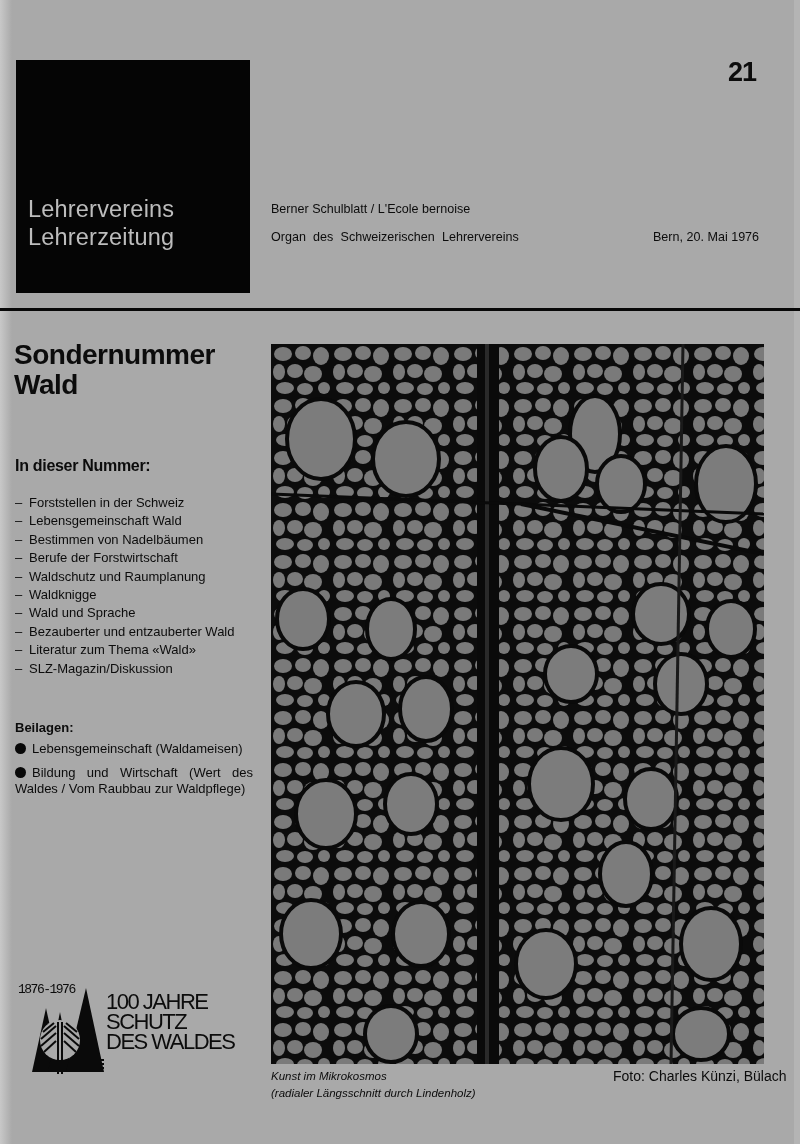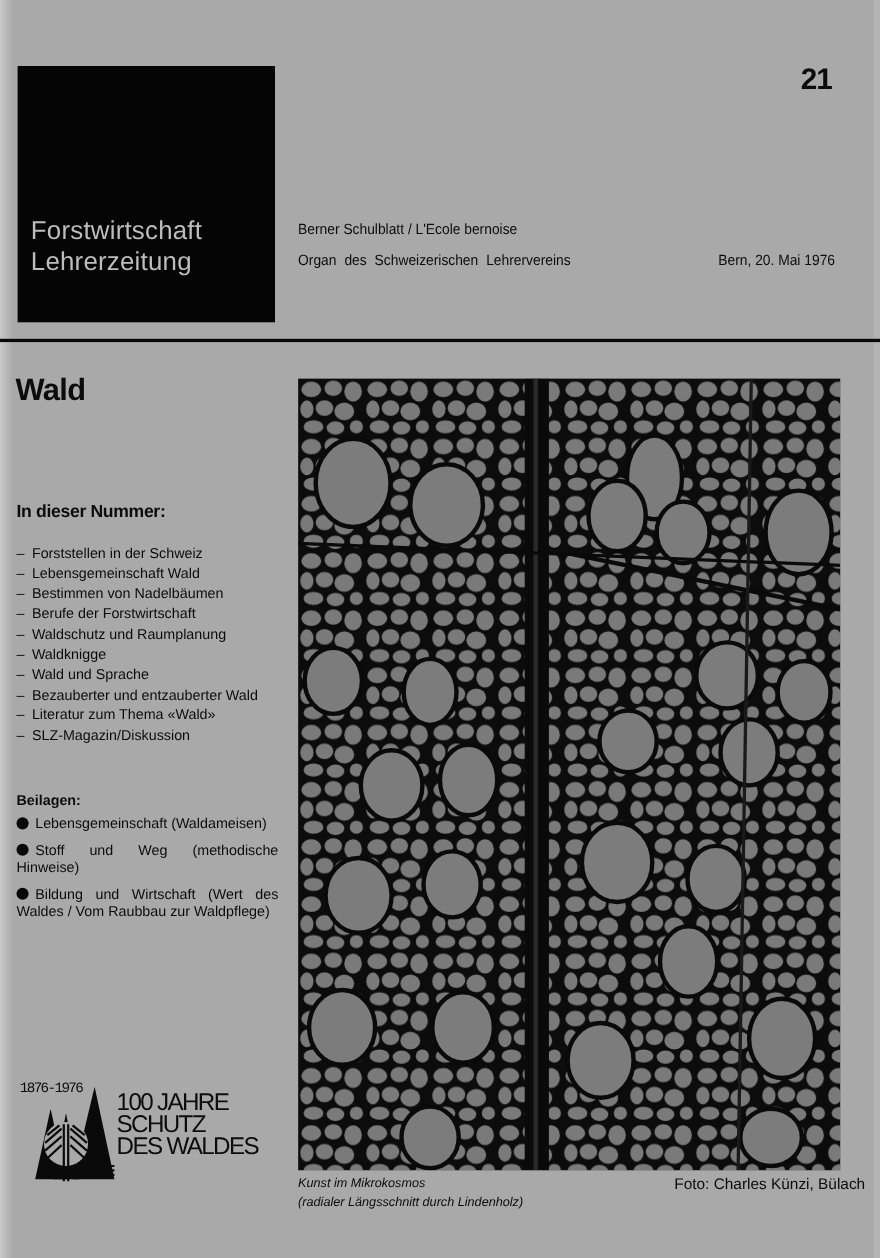--- a/index.html
+++ b/index.html
@@ -51,54 +51,54 @@
   .caption-right { position:absolute; left:613px; top:1068px; font-size:14px; }
 </style>
 </head>
 <body>
 
 <div class="page-shadow"></div>
 <div class="right-edge"></div>
 
 <div class="masthead-box">
   <div class="masthead-title">
-    <span>Forstwirtschaft</span>
+    <span>Lehrervereins</span>
     <span>Lehrerzeitung</span>
   </div>
 </div>
 
 <div class="issue-number">21</div>
 <div class="subtitle1">Berner Schulblatt / L'Ecole bernoise</div>
 <div class="subtitle2">Organ des Schweizerischen Lehrervereins</div>
 <div class="pubdate">Bern, 20. Mai 1976</div>
 
 <div class="rule"></div>
 
 <div class="special-title">
+  <span>Sondernummer</span>
   <span>Wald</span>
 </div>
 
 <div class="contents-heading">In dieser Nummer:</div>
 <ul class="contents-list">
   <li><span class="dash">–</span><span>Forststellen in der Schweiz</span></li>
   <li><span class="dash">–</span><span>Lebensgemeinschaft Wald</span></li>
   <li><span class="dash">–</span><span>Bestimmen von Nadelbäumen</span></li>
   <li><span class="dash">–</span><span>Berufe der Forstwirtschaft</span></li>
   <li><span class="dash">–</span><span>Waldschutz und Raumplanung</span></li>
   <li><span class="dash">–</span><span>Waldknigge</span></li>
   <li><span class="dash">–</span><span>Wald und Sprache</span></li>
   <li><span class="dash">–</span><span>Bezauberter und entzauberter Wald</span></li>
   <li><span class="dash">–</span><span>Literatur zum Thema «Wald»</span></li>
   <li><span class="dash">–</span><span>SLZ-Magazin/Diskussion</span></li>
 </ul>
 
 <div class="supp-heading">Beilagen:</div>
 <ul class="supp-list">
   <li><span class="bullet"></span><span>Lebensgemeinschaft (Waldameisen)</span></li>
-  <li><span class="bullet"></span><span>Stoff und Weg (methodische Hinweise)</span></li>
   <li><span class="bullet"></span><span>Bildung und Wirtschaft (Wert des Waldes / Vom Raubbau zur Waldpflege)</span></li>
 </ul>
 
 <div class="logo">
   <svg class="logo-svg" width="80" height="92" viewBox="0 0 80 92">
     <polygon points="6,90 20,26 34,90" fill="#0a0a0a"></polygon>
     <polygon points="22,90 34,30 46,90" fill="#0a0a0a"></polygon>
     <polygon points="40,90 60,6 78,90" fill="#0a0a0a"></polygon>
     <circle cx="34" cy="58" r="20" fill="#a9a9a9"></circle>
     <g stroke="#0a0a0a" stroke-width="2">

